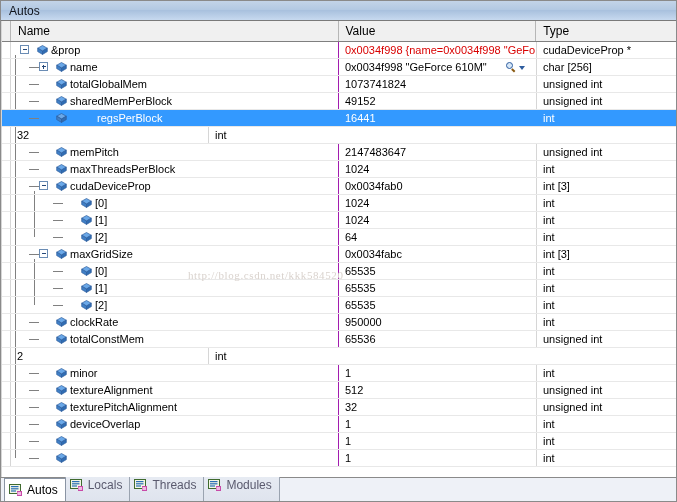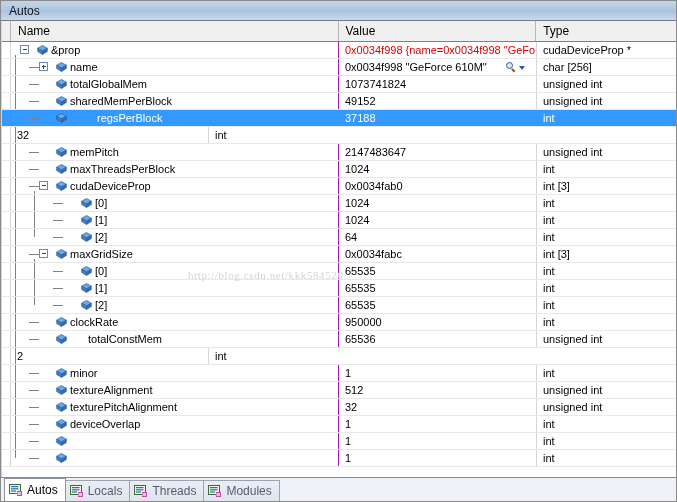--- a/index.html
+++ b/index.html
@@ -236,21 +236,21 @@
     flex: 0 0 24px;
     height: 24px;
     background: #eef1f7;
     border-top: 1px solid #8a8a8a;
     display: flex;
     align-items: flex-end;
     padding-left: 3px;
     box-sizing: border-box;
   }
   .tab {
-    height: 21px;
+    height: 33px;
     display: flex;
     align-items: center;
     gap: 4px;
     padding: 0 7px 0 4px;
     box-sizing: border-box;
     font-size: 12px;
     color: #5a5a6e;
     border: 1px solid #9aa3b0;
     border-bottom: none;
     background: linear-gradient(to bottom, #e9edf4, #dfe4ee);
@@ -371,21 +371,21 @@
               <div class="fieldicon" style="left: 45px;">
                 <svg width="11" height="10" viewBox="0 0 11 10">
                   <polygon points="5.5,0.5 10.3,3.2 5.5,6.0 0.7,3.2" fill="#6aa8e8" stroke="#2f5f9e" stroke-width="0.7"></polygon>
                   <polygon points="0.7,3.2 5.5,6.0 5.5,9.4 0.7,6.6" fill="#3f7fc6" stroke="#2f5f9e" stroke-width="0.7"></polygon>
                   <polygon points="10.3,3.2 5.5,6.0 5.5,9.4 10.3,6.6" fill="#2f6db4" stroke="#2f5f9e" stroke-width="0.7"></polygon>
                 </svg>
               </div>
               <span class="nlabel" style="left: 58px; margin-left: 28px;">regsPerBlock</span>
             </div>
           </div>
-          <div class="cell c-value"><span class="val">37188</span></div>
+          <div class="cell c-value"><span class="val">16441</span></div>
           <div class="cell c-type"><span class="typ">int</span></div>
         </div>
         <div class="row">
           <div class="cell c-gutter"></div>
           <div class="cell c-value"><span class="val">32</span></div>
           <div class="cell c-type"><span class="typ">int</span></div>
         </div>
         <div class="row">
           <div class="cell c-gutter"></div>
           <div class="cell c-name">
@@ -591,21 +591,21 @@
           <div class="cell c-name">
             <div class="namecell">
               <div class="elbow" style="left: 18px; width: 10px;"></div>
               <div class="fieldicon" style="left: 45px;">
                 <svg width="11" height="10" viewBox="0 0 11 10">
                   <polygon points="5.5,0.5 10.3,3.2 5.5,6.0 0.7,3.2" fill="#6aa8e8" stroke="#2f5f9e" stroke-width="0.7"></polygon>
                   <polygon points="0.7,3.2 5.5,6.0 5.5,9.4 0.7,6.6" fill="#3f7fc6" stroke="#2f5f9e" stroke-width="0.7"></polygon>
                   <polygon points="10.3,3.2 5.5,6.0 5.5,9.4 10.3,6.6" fill="#2f6db4" stroke="#2f5f9e" stroke-width="0.7"></polygon>
                 </svg>
               </div>
-              <span class="nlabel" style="left: 77px;">totalConstMem</span>
+              <span class="nlabel" style="left: 59px;">totalConstMem</span>
             </div>
           </div>
           <div class="cell c-value"><span class="val">65536</span></div>
           <div class="cell c-type"><span class="typ">unsigned int</span></div>
         </div>
         <div class="row">
           <div class="cell c-gutter"></div>
           <div class="cell c-value"><span class="val">2</span></div>
           <div class="cell c-type"><span class="typ">int</span></div>
         </div>

